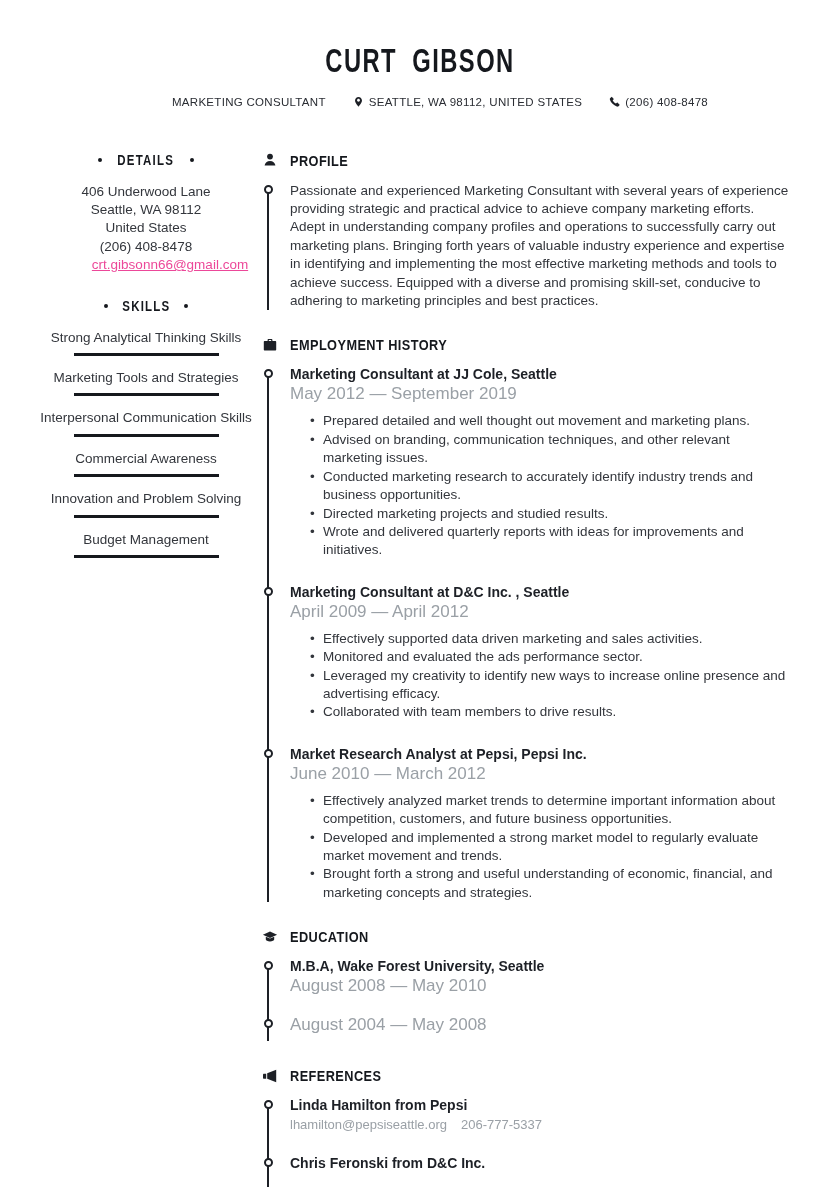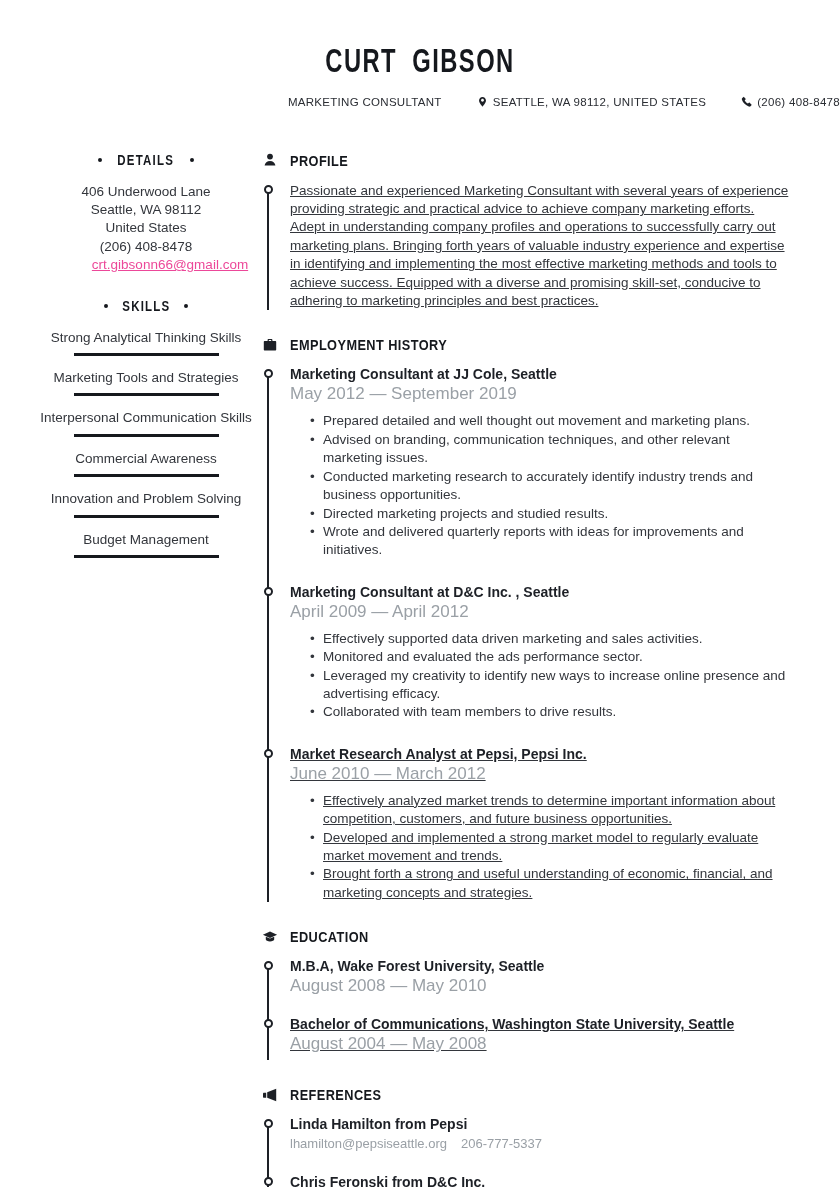--- a/index.html
+++ b/index.html
@@ -9,22 +9,22 @@
     font-family: "Liberation Sans", sans-serif; color: #33363c; overflow: hidden;
   }
   
   .header { padding-top: 44px; text-align: center; }
   .name {
     margin: 0; line-height: 1.05; font-size: 33px; font-weight: 700;
     color: #15181d; letter-spacing: 2px; word-spacing: 10px;
     transform: scaleX(.72); transform-origin: center;
   }
   .contact-row {
-    margin-top: 17px; display: flex; justify-content: flex-end; align-items: center;
-    gap: 35px; font-size: 11.5px; letter-spacing: .3px; color: #2a2d33; padding-left: 40px;
+    margin-top: 17px; display: flex; justify-content: center; align-items: center;
+    gap: 27px; font-size: 11.5px; letter-spacing: .3px; color: #2a2d33; padding-left: 40px;
   }
   .contact-item { display: flex; align-items: center; gap: 5px; }
   .contact-item svg { display: block; }
   
   .body { display: flex; margin-top: 44px; padding: 0 50px 0 40px; }
   .sidebar { width: 212px; flex: none; text-align: center; }
   .main { flex: 1; padding-left: 38px; min-width: 0; }
   
   .side-heading {
     display: flex; justify-content: center; align-items: center; gap: 9px;
@@ -48,21 +48,21 @@
     transform: scaleX(.85); transform-origin: left center; white-space: nowrap;
   }
   .timeline { position: relative; }
   .timeline::before {
     content: ""; position: absolute; left: -23px; top: 5px; bottom: 0;
     width: 2px; background: #1d2026;
   }
   .tl-pad-sm { padding-bottom: 8px; }
   .tl-pad-lg { padding-bottom: 30px; }
   .entry { position: relative; margin-bottom: 24px; }
-  .entry:last-child { margin-bottom: 0; text-decoration: underline; }
+  .entry:last-child { margin-bottom: 0; }
   .entry::before {
     content: ""; position: absolute; left: -26.5px; top: 3px; width: 5px; height: 5px;
     background: #fff; border: 2px solid #1d2026; border-radius: 50%; z-index: 1;
   }
   .entry-sm { margin-bottom: 22px; }
   .profile-text { margin: 0; font-size: 13.5px; line-height: 18.4px; color: #33363c; }
   .entry-title { font-size: 14px; font-weight: 700; color: #1d2026; line-height: 17px; }
   .entry-date { font-size: 17px; color: #9aa0a6; line-height: 17px; margin-top: 2px; }
   .bullets { list-style: none; margin: 10px 0 0 20px; padding: 0; font-size: 13.5px; line-height: 18.4px; color: #33363c; }
   .bullets li { position: relative; padding-left: 13px; }
@@ -201,21 +201,20 @@
               </svg>
           </span>
           <h2 class="section-title">EDUCATION</h2>
         </div>
         <div class="timeline tl-pad-sm">
           <div class="entry entry-sm">
             <div class="entry-title">M.B.A, Wake Forest University, Seattle</div>
             <div class="entry-date">August 2008 — May 2010</div>
           </div>
           <div class="entry entry-sm">
-            <div class="entry-title">Bachelor of Communications, Washington State University, Seattle</div>
             <div class="entry-date">August 2004 — May 2008</div>
           </div>
         </div>
       </section>
 
       <section class="section">
         <div class="section-head">
           <span class="section-icon">
             <svg width="16" height="16" viewBox="0 0 16 16">
                 <path class="icon-fill" d="M14.2 1.8v12.4l-9-3.5V5.3l9-3.5z"></path>

